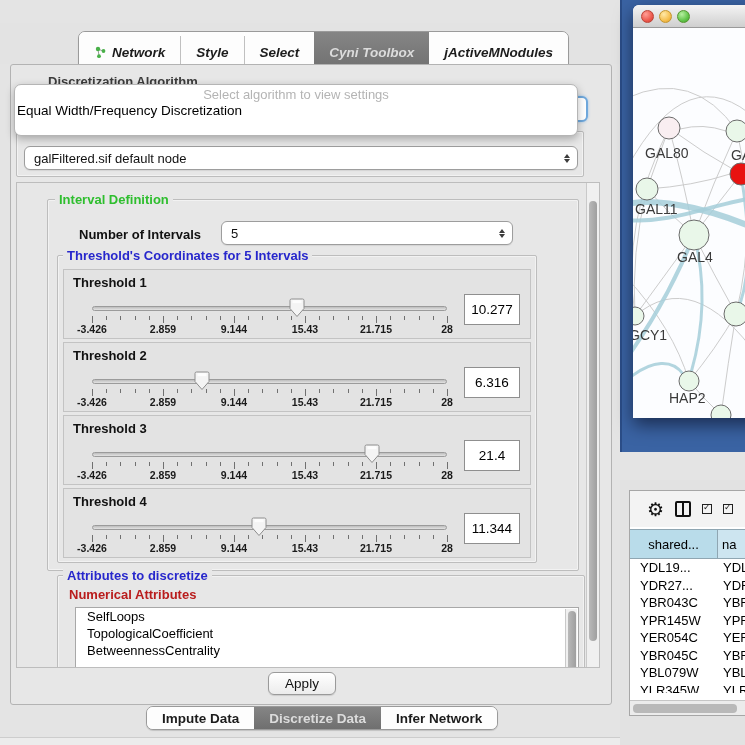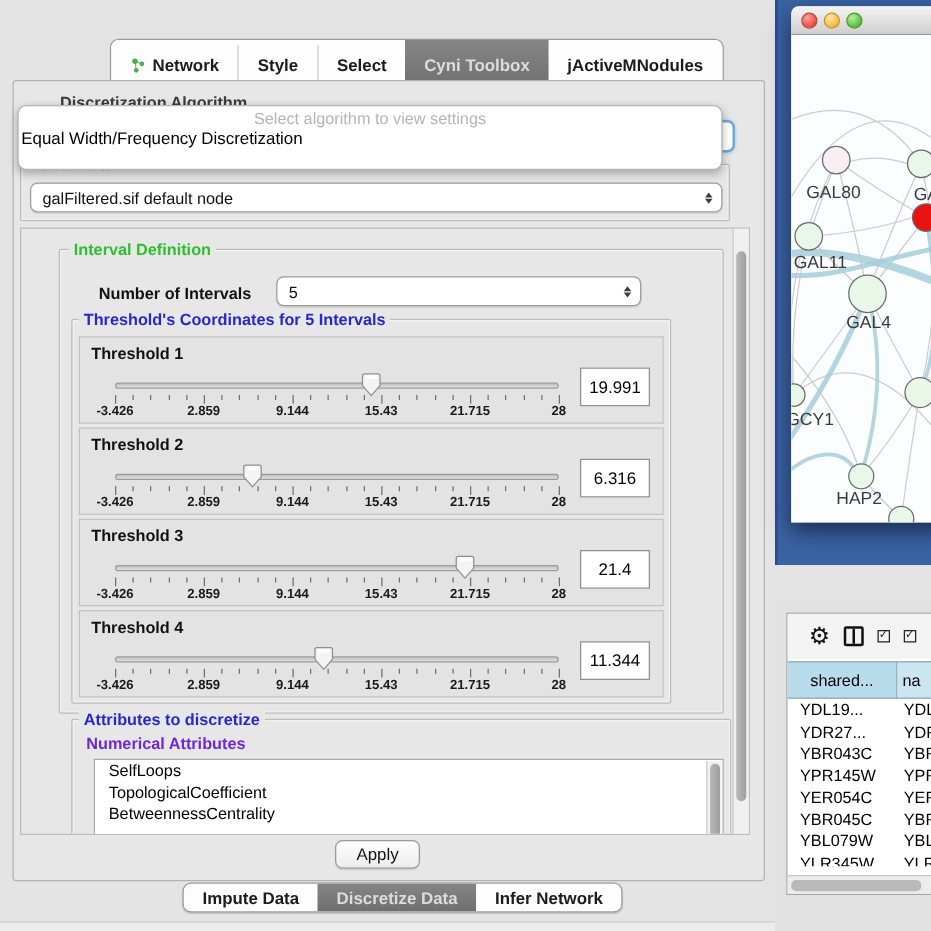--- a/index.html
+++ b/index.html
@@ -11,21 +11,21 @@
   
   .titlebar { left:0; top:0; width:620px; height:22px; background:#e3e3e3; border-bottom:1px solid #cccccc; }
   .titlebar .title { position:absolute; left:8px; top:3px; font-size:13px; color:#1e1e1e; }
   .win-btn { position:absolute; top:5px; width:13px; height:13px; cursor:default; }
   .float-btn { right:40px; }
   .float-btn .sq { position:absolute; left:2px; top:2px; width:8px; height:8px; border:1.6px solid #2a2a2a; }
   .close-btn { right:18px; font-size:13px; font-weight:bold; color:#1a1a1a; line-height:13px; }
 
   .tabbar { left:0; top:23px; width:620px; height:41px; background:#e3e3e3; }
   .seg-ctl { position:absolute; display:flex; align-items:stretch; background:#fff; border:1px solid #9a9a9a; border-radius:7px; overflow:hidden; box-shadow:0 1px 1px rgba(0,0,0,.15); }
-  .top-segs { left:88px; top:8px; height:42px; }
+  .top-segs { left:78px; top:8px; height:42px;font-style:italic; }
   .seg { display:flex; align-items:center; gap:5px; padding:0 15px; font-size:13.5px; font-weight:600; color:#1c1c1c; background:#fdfdfd; white-space:nowrap; cursor:pointer; }
   .seg.sel { background:linear-gradient(#858585,#6f6f6f); color:#dcdcdc; }
   .seg-div { width:1px; background:#c0c0c0; margin:4px 0; }
 
   .outer-panel { left:10px; top:64px; width:602px; height:641px; background:#e7e7e7; border:1px solid #b3b3b3; border-radius:3px; }
 
   .group-title { position:absolute; font-size:13px; font-weight:600; background:#e7e7e7; padding:0 4px; white-space:nowrap; }
   .g-green { color:#2ebe2e; }
   .g-blue  { color:#2727cc; }
   .g-plain { color:#3c3c3c; }
@@ -215,21 +215,21 @@
             <span class="tick major" style="left:100%"></span>
           </div>
           <div class="tick-labels">
             <span class="tick-lb" style="left:0%">-3.426</span>
             <span class="tick-lb" style="left:20%">2.859</span>
             <span class="tick-lb" style="left:40%">9.144</span>
             <span class="tick-lb" style="left:60%">15.43</span>
             <span class="tick-lb" style="left:80%">21.715</span>
             <span class="tick-lb" style="left:100%">28</span>
           </div>
-          <div class="val-box">19.991</div>
+          <div class="val-box">10.277</div>
         </div>
         <div class="th-panel" style="top: 159px;">
           <div class="th-label">Threshold 2</div>
           <div class="sl-track"></div>
           <div class="sl-thumb" style="left:138.05px"><svg width="16" height="20" viewBox="0 0 16 20">
               <path d="M2.5 1 h11 q1.5 0 1.5 1.5 v8 l-7 8 l-7 -8 v-8 q0 -1.5 1.5 -1.5 z" fill="#f4f4f4" stroke="#8e8e8e"></path>
               <path d="M3.5 2.2 h9 v3 h-9 z" fill="#ffffff" opacity="0.8"></path>
             </svg></div>
           <div class="ticks">
             <span class="tick major" style="left:0%"></span>
@@ -356,21 +356,21 @@
             <span class="tick-lb" style="left:60%">15.43</span>
             <span class="tick-lb" style="left:80%">21.715</span>
             <span class="tick-lb" style="left:100%">28</span>
           </div>
           <div class="val-box">11.344</div>
         </div>
       </div>
 
     <div class="group-box" style="left:40px; top:392px; width:528px; height:110px;"></div>
     <div class="group-title g-blue" style="left:46px; top:385px;">Attributes to discretize</div>
-    <div style="position:absolute; left:52px; top:404px; font-size:13px; font-weight:bold; color:#6d28d9;">Numerical Attributes</div>
+    <div style="position:absolute; left:52px; top:404px; font-size:13px; font-weight:bold; color:#b91c1c;">Numerical Attributes</div>
     <div class="attr-list">
       <div id="attr-items">
           <div class="attr-item">SelfLoops</div>
           <div class="attr-item">TopologicalCoefficient</div>
           <div class="attr-item">BetweennessCentrality</div>
         </div>
       <div class="v-scrollbar list-sb">
           <div class="v-thumb"></div>
         </div>
     </div>

